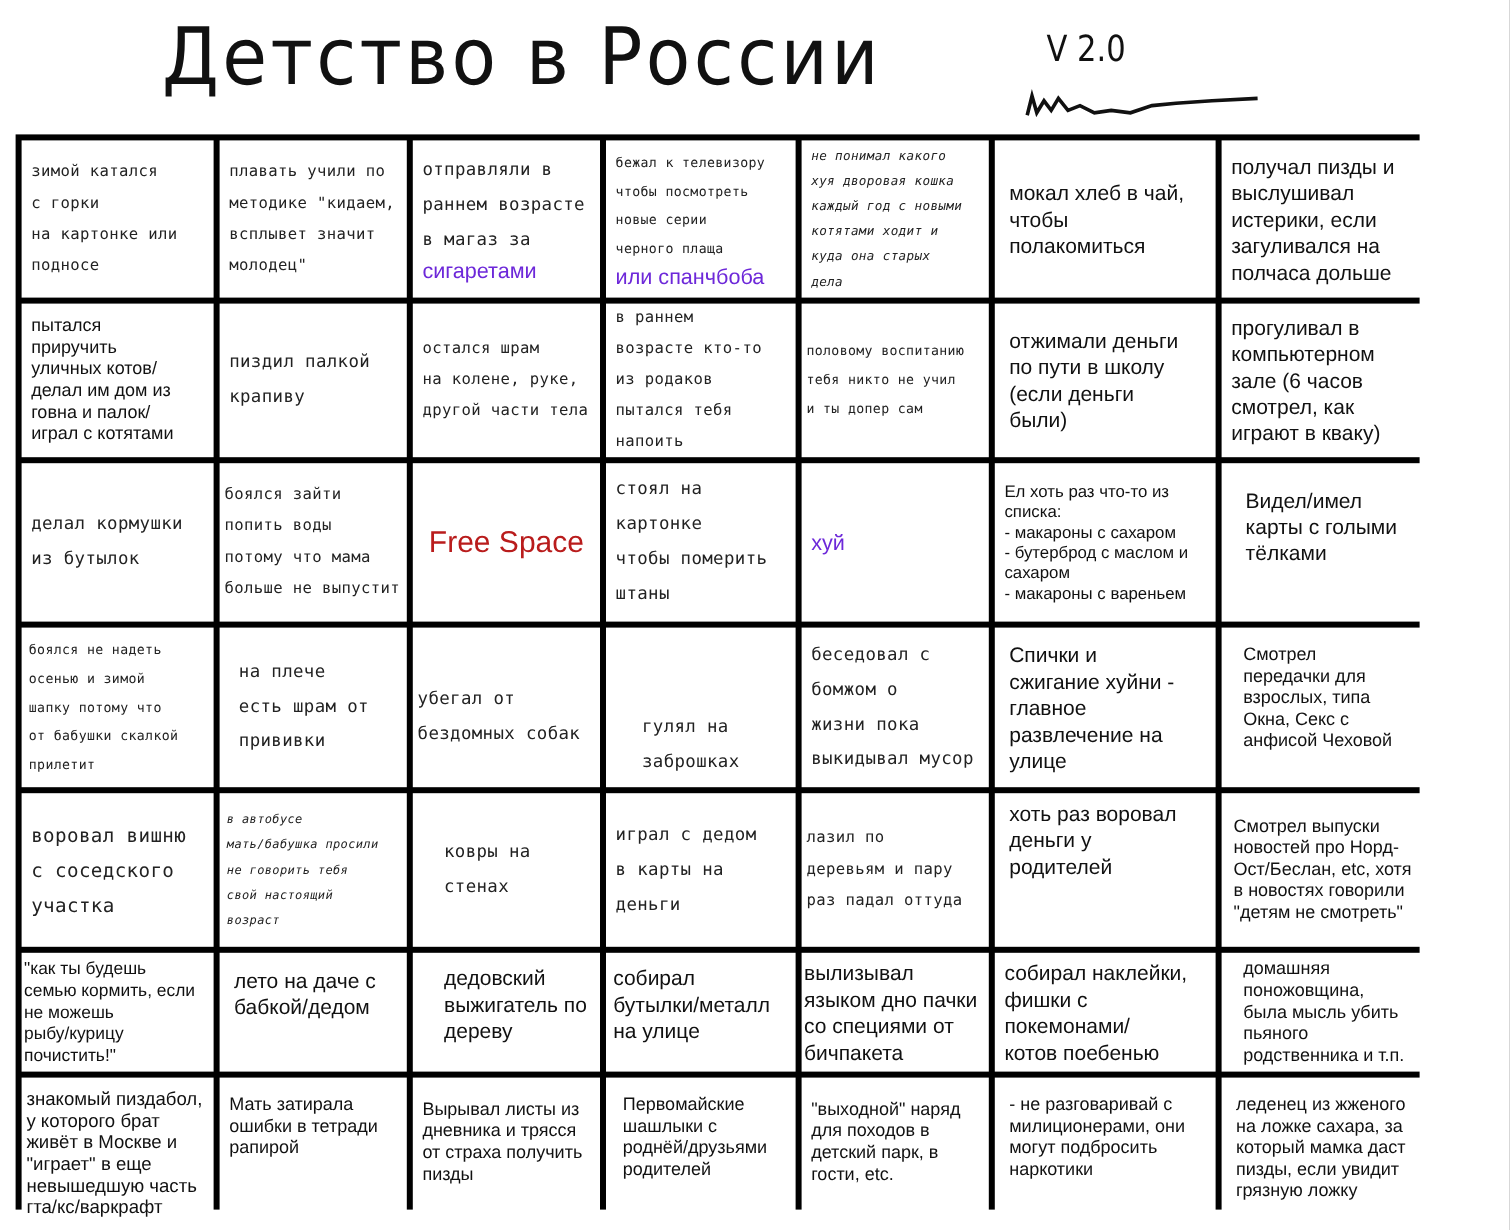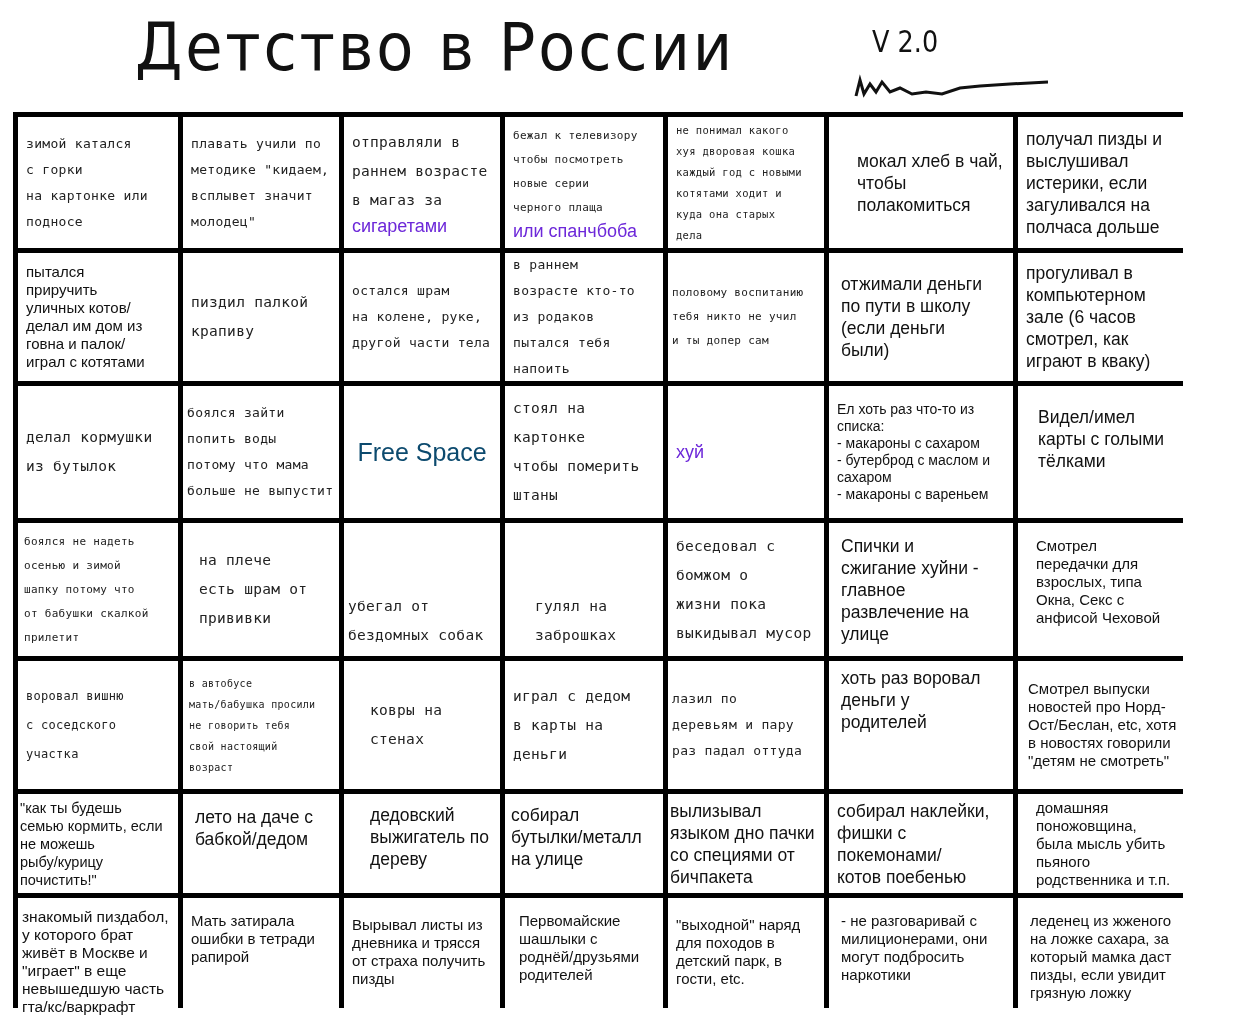--- a/index.html
+++ b/index.html
@@ -28,26 +28,26 @@
     box-sizing: border-box;
   }
   .cell {
     background: #fff; box-sizing: border-box; padding: 6px 8px;
     display: flex; flex-direction: column; justify-content: center;
     overflow: hidden; color: #111;
   }
   .cell .t { white-space: pre-line; }
   .mono { font-family: "DejaVu Sans Mono", monospace; font-size: 13px; line-height: 26px; letter-spacing: 0.3px; color: #222; }
   .mono.small { font-size: 11px; line-height: 21px; }
-  .mono.xs { font-size: 10.5px; line-height: 21px; }
+  .mono.xs { font-size: 10.5px; line-height: 21px; font-style: italic; }
   .mono.big { font-size: 14.5px; line-height: 29px; }
   .sans { font-family: "Liberation Sans", sans-serif; font-size: 17.5px; line-height: 22px; }
   .sans.md { font-size: 15px; line-height: 18px; }
   .sans.sm { font-size: 14px; line-height: 18px; }
-  .free { align-items: center; font-family: "Liberation Sans", sans-serif; font-size: 25px; color: #0c4a6e; }
+  .free { align-items: center; font-family: "Liberation Sans", sans-serif; font-size: 25px; color: #b91c1c; }
   .tail { font-family: "Liberation Sans", sans-serif; font-size: 18px; line-height: 22px; color: #6d28d9; }
 </style>
 </head>
 <body>
 
 <div class="title">Детство в России</div>
 <div class="version">V 2.0</div>
 <svg class="squiggle" width="200" height="30" viewBox="0 0 200 30">
   <path d="M6 26 L10 10 L14 24 L20 14 L26 22 L32 12 L40 22 L50 18 L62 24 L76 22 L92 24 L110 18 L130 16 L160 14 L198 12" stroke="#111" stroke-width="3" fill="none"></path>
 </svg>
@@ -80,21 +80,21 @@
       <span class="tail">или спанчбоба</span>
     </div>
   <div class="cell">
       <span class="t mono xs">не понимал какого
 хуя дворовая кошка
 каждый год с новыми
 котятами ходит и
 куда она старых
 дела</span>
     </div>
-  <div class="cell" style="padding-left:28px">
+  <div class="cell" style="padding-left:12px">
       <span class="t sans">мокал хлеб в чай,
 чтобы
 полакомиться</span>
     </div>
   <div class="cell">
       <span class="t sans">получал пизды и
 выслушивал
 истерики, если
 загуливался на
 полчаса дольше</span>
@@ -184,21 +184,21 @@
 осенью и зимой
 шапку потому что
 от бабушки скалкой
 прилетит</span>
     </div>
   <div class="cell" style="padding-left:16px">
       <span class="t mono big">на плече
 есть шрам от
 прививки</span>
     </div>
-  <div class="cell" style="justify-content:flex-end;padding-top:22px;padding-left:4px">
+  <div class="cell" style="justify-content:center;padding-top:22px;padding-left:4px">
       <span class="t mono big">убегал от
 бездомных собак</span>
     </div>
   <div class="cell" style="justify-content:flex-end;padding-top:22px;padding-left:30px">
       <span class="t mono big">гулял на
 заброшках</span>
     </div>
   <div class="cell">
       <span class="t mono big">беседовал с
 бомжом о
@@ -214,21 +214,21 @@
     </div>
   <div class="cell" style="padding-left:18px;justify-content:flex-start;padding-top:14px">
       <span class="t sans md">Смотрел
 передачки для
 взрослых, типа
 Окна, Секс с
 анфисой Чеховой</span>
     </div>
 
   <div class="cell">
-      <span class="t mono big" style="font-size:12px">воровал вишню
+      <span class="t mono big" style="font-size:16px">воровал вишню
 с соседского
 участка</span>
     </div>
   <div class="cell" style="padding:6px 6px">
       <span class="t mono xs" style="font-size:10px">в автобусе
 мать/бабушка просили
 не говорить тебя
 свой настоящий
 возраст</span>
     </div>

